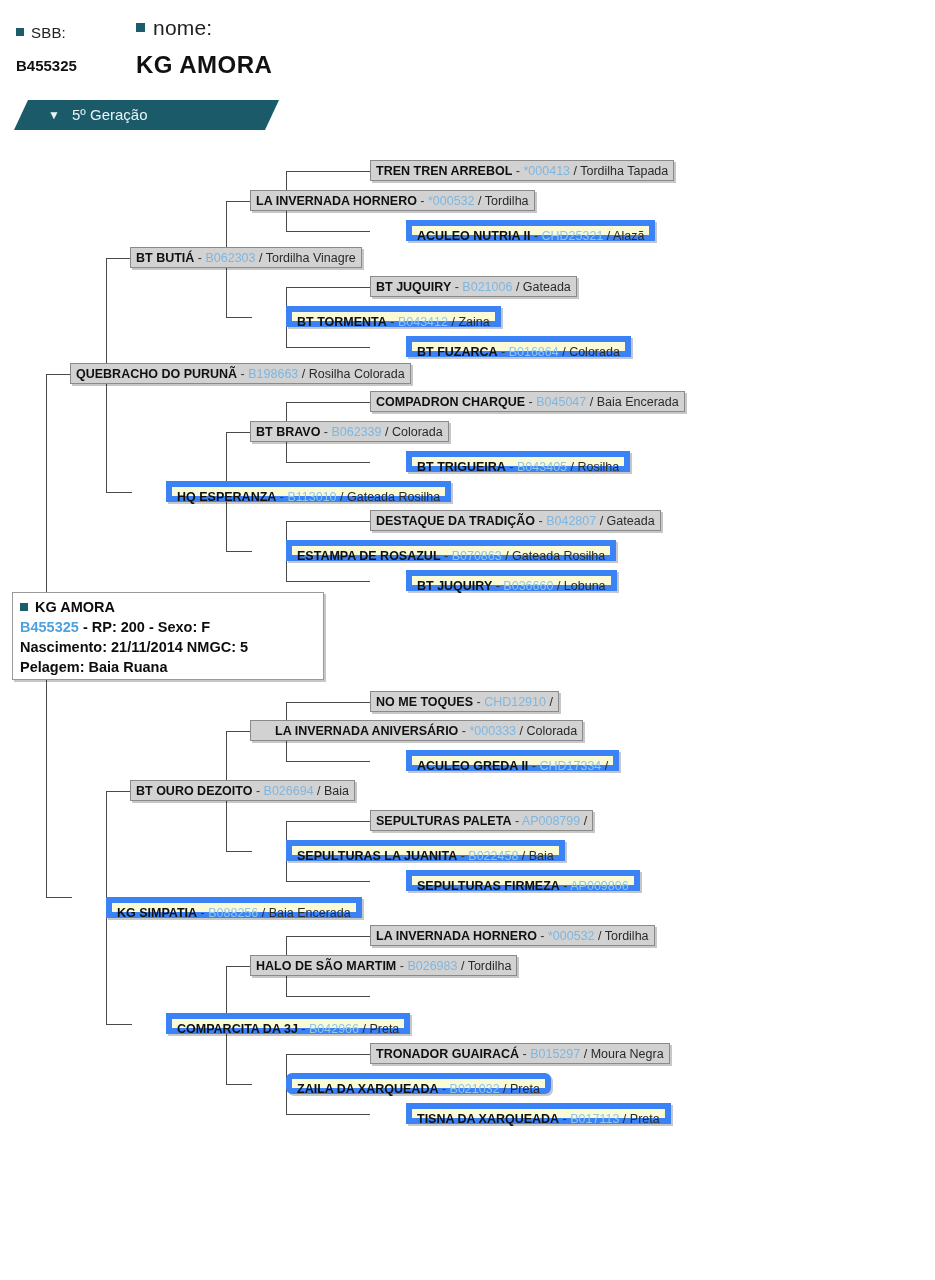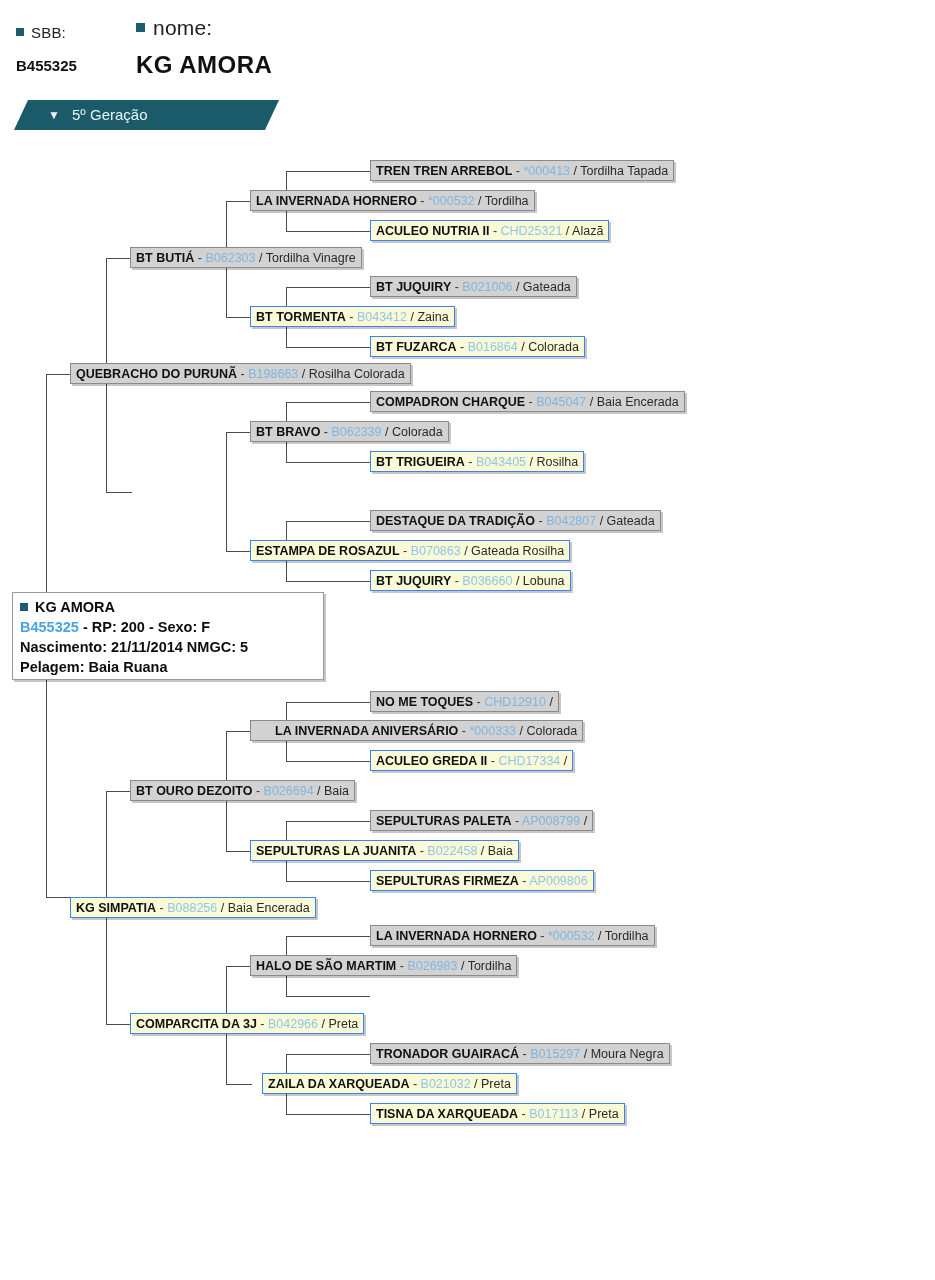--- a/index.html
+++ b/index.html
@@ -46,21 +46,21 @@
     position:absolute;
     height:21px;
     line-height:21px;
     white-space:nowrap;
     font-size:12.5px;
     padding:0 5px;
     box-sizing:border-box;
     box-shadow:2px 2px 0 rgba(0,0,0,.22);
   }
   .node.m{background:#d2d2d2;border:1px solid #8a8a8a;}
-  .node.f{background:#fafad7;border:1px solid #3b82f6;}
+  .node.f{background:#fafad7;border:6px solid #3b82f6;margin-left:36px;}
   .node .nm{font-weight:bold;color:#101010;}
   .node .sep{color:#333;}
   .node .reg{color:#7fb6e0;}
   .node.f .reg{color:#8fc6e8;}
   .node .coat{color:#2a2a2a;}
 
   
   .subject{
     position:absolute;
     background:#ffffff;
@@ -178,30 +178,31 @@
     <div class="node m" style="left: 250px; top: 190px;"><span class="nm">LA INVERNADA HORNERO</span><span class="sep"> - </span><span class="reg">*000532</span><span class="coat"> / Tordilha</span></div>
     <div class="node f" style="left: 370px; top: 220px;"><span class="nm">ACULEO NUTRIA II</span><span class="sep"> - </span><span class="reg">CHD25321</span><span class="coat"> / Alazã</span></div>
     <div class="node m" style="left: 130px; top: 247px;"><span class="nm">BT BUTIÁ</span><span class="sep"> - </span><span class="reg">B062303</span><span class="coat"> / Tordilha Vinagre</span></div>
     <div class="node m" style="left: 370px; top: 276px;"><span class="nm">BT JUQUIRY</span><span class="sep"> - </span><span class="reg">B021006</span><span class="coat"> / Gateada</span></div>
     <div class="node f" style="left: 250px; top: 306px;"><span class="nm">BT TORMENTA</span><span class="sep"> - </span><span class="reg">B043412</span><span class="coat"> / Zaina</span></div>
     <div class="node f" style="left: 370px; top: 336px;"><span class="nm">BT FUZARCA</span><span class="sep"> - </span><span class="reg">B016864</span><span class="coat"> / Colorada</span></div>
     <div class="node m" style="left: 70px; top: 363px;"><span class="nm">QUEBRACHO DO PURUNÃ</span><span class="sep"> - </span><span class="reg">B198663</span><span class="coat"> / Rosilha Colorada</span></div>
     <div class="node m" style="left: 370px; top: 391px;"><span class="nm">COMPADRON CHARQUE</span><span class="sep"> - </span><span class="reg">B045047</span><span class="coat"> / Baia Encerada</span></div>
     <div class="node m" style="left: 250px; top: 421px;"><span class="nm">BT BRAVO</span><span class="sep"> - </span><span class="reg">B062339</span><span class="coat"> / Colorada</span></div>
     <div class="node f" style="left: 370px; top: 451px;"><span class="nm">BT TRIGUEIRA</span><span class="sep"> - </span><span class="reg">B043405</span><span class="coat"> / Rosilha</span></div>
+    <div class="node f" style="left: 130px; top: 481px;"><span class="nm">HQ ESPERANZA</span><span class="sep"> - </span><span class="reg">B113010</span><span class="coat"> / Gateada Rosilha</span></div>
     <div class="node m" style="left: 370px; top: 510px;"><span class="nm">DESTAQUE DA TRADIÇÃO</span><span class="sep"> - </span><span class="reg">B042807</span><span class="coat"> / Gateada</span></div>
     <div class="node f" style="left: 250px; top: 540px;"><span class="nm">ESTAMPA DE ROSAZUL</span><span class="sep"> - </span><span class="reg">B070863</span><span class="coat"> / Gateada Rosilha</span></div>
     <div class="node f" style="left: 370px; top: 570px;"><span class="nm">BT JUQUIRY</span><span class="sep"> - </span><span class="reg">B036660</span><span class="coat"> / Lobuna</span></div>
     <div class="node m" style="left: 370px; top: 691px;"><span class="nm">NO ME TOQUES</span><span class="sep"> - </span><span class="reg">CHD12910</span><span class="coat"> / </span></div>
     <div class="node m" style="left: 250px; top: 720px; padding-left: 24px;"><span class="nm">LA INVERNADA ANIVERSÁRIO</span><span class="sep"> - </span><span class="reg">*000333</span><span class="coat"> / Colorada</span></div>
     <div class="node f" style="left: 370px; top: 750px;"><span class="nm">ACULEO GREDA II</span><span class="sep"> - </span><span class="reg">CHD17334</span><span class="coat"> / </span></div>
     <div class="node m" style="left: 130px; top: 780px;"><span class="nm">BT OURO DEZOITO</span><span class="sep"> - </span><span class="reg">B026694</span><span class="coat"> / Baia</span></div>
     <div class="node m" style="left: 370px; top: 810px;"><span class="nm">SEPULTURAS PALETA</span><span class="sep"> - </span><span class="reg">AP008799</span><span class="coat"> / </span></div>
     <div class="node f" style="left: 250px; top: 840px;"><span class="nm">SEPULTURAS LA JUANITA</span><span class="sep"> - </span><span class="reg">B022458</span><span class="coat"> / Baia</span></div>
     <div class="node f" style="left: 370px; top: 870px;"><span class="nm">SEPULTURAS FIRMEZA</span><span class="sep"> - </span><span class="reg">AP009806</span></div>
     <div class="node f" style="left: 70px; top: 897px;"><span class="nm">KG SIMPATIA</span><span class="sep"> - </span><span class="reg">B088256</span><span class="coat"> / Baia Encerada</span></div>
     <div class="node m" style="left: 370px; top: 925px;"><span class="nm">LA INVERNADA HORNERO</span><span class="sep"> - </span><span class="reg">*000532</span><span class="coat"> / Tordilha</span></div>
     <div class="node m" style="left: 250px; top: 955px;"><span class="nm">HALO DE SÃO MARTIM</span><span class="sep"> - </span><span class="reg">B026983</span><span class="coat"> / Tordilha</span></div>
     <div class="node f" style="left: 130px; top: 1013px;"><span class="nm">COMPARCITA DA 3J</span><span class="sep"> - </span><span class="reg">B042966</span><span class="coat"> / Preta</span></div>
     <div class="node m" style="left: 370px; top: 1043px;"><span class="nm">TRONADOR GUAIRACÁ</span><span class="sep"> - </span><span class="reg">B015297</span><span class="coat"> / Moura Negra</span></div>
-    <div class="node f" style="left: 262px; top: 1073px;"><span class="nm">ZAILA DA XARQUEADA</span><span class="sep"> - </span><span class="reg">B021032</span><span class="coat"> / Preta</span></div>
+    <div class="node f" style="left: 250px; top: 1073px; border-radius: 6px;"><span class="nm">ZAILA DA XARQUEADA</span><span class="sep"> - </span><span class="reg">B021032</span><span class="coat"> / Preta</span></div>
     <div class="node f" style="left: 370px; top: 1103px;"><span class="nm">TISNA DA XARQUEADA</span><span class="sep"> - </span><span class="reg">B017113</span><span class="coat"> / Preta</span></div>
   </div>
 
 </body></html>

